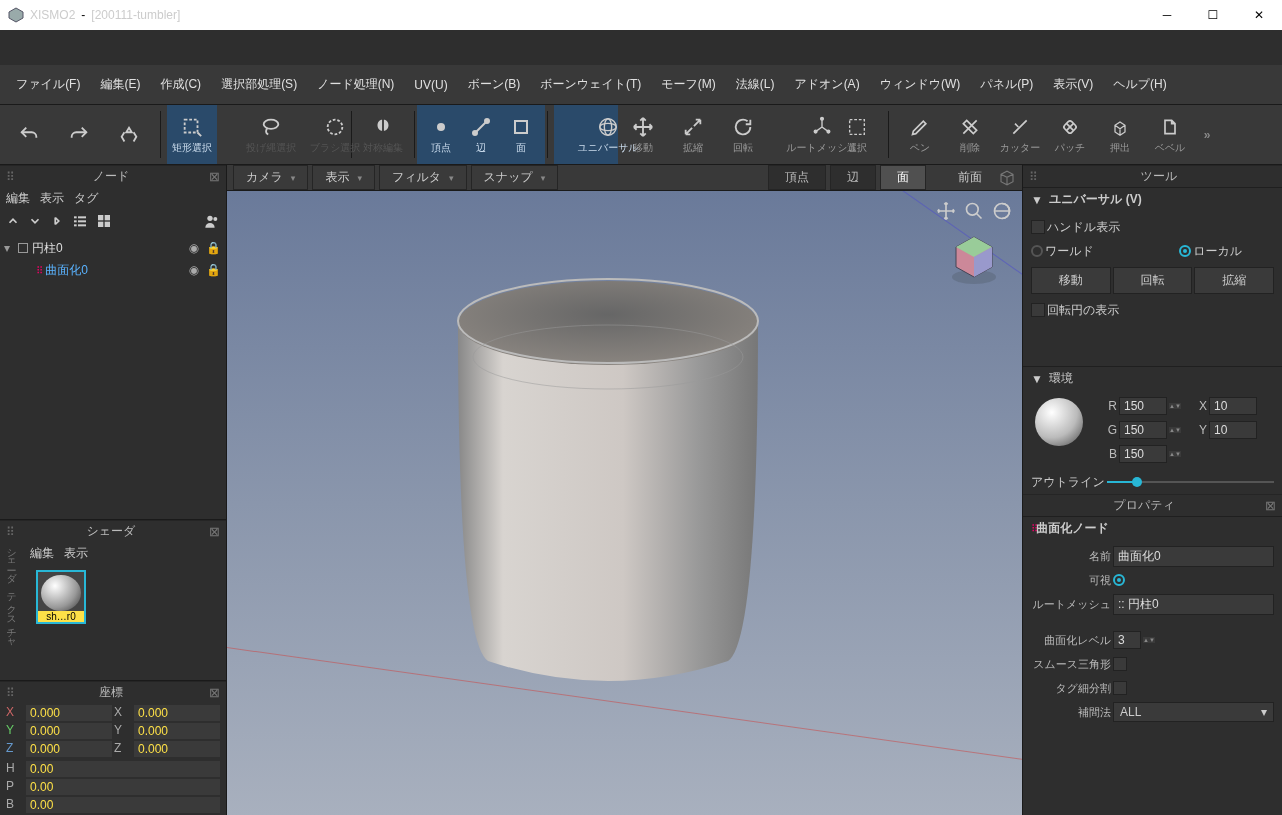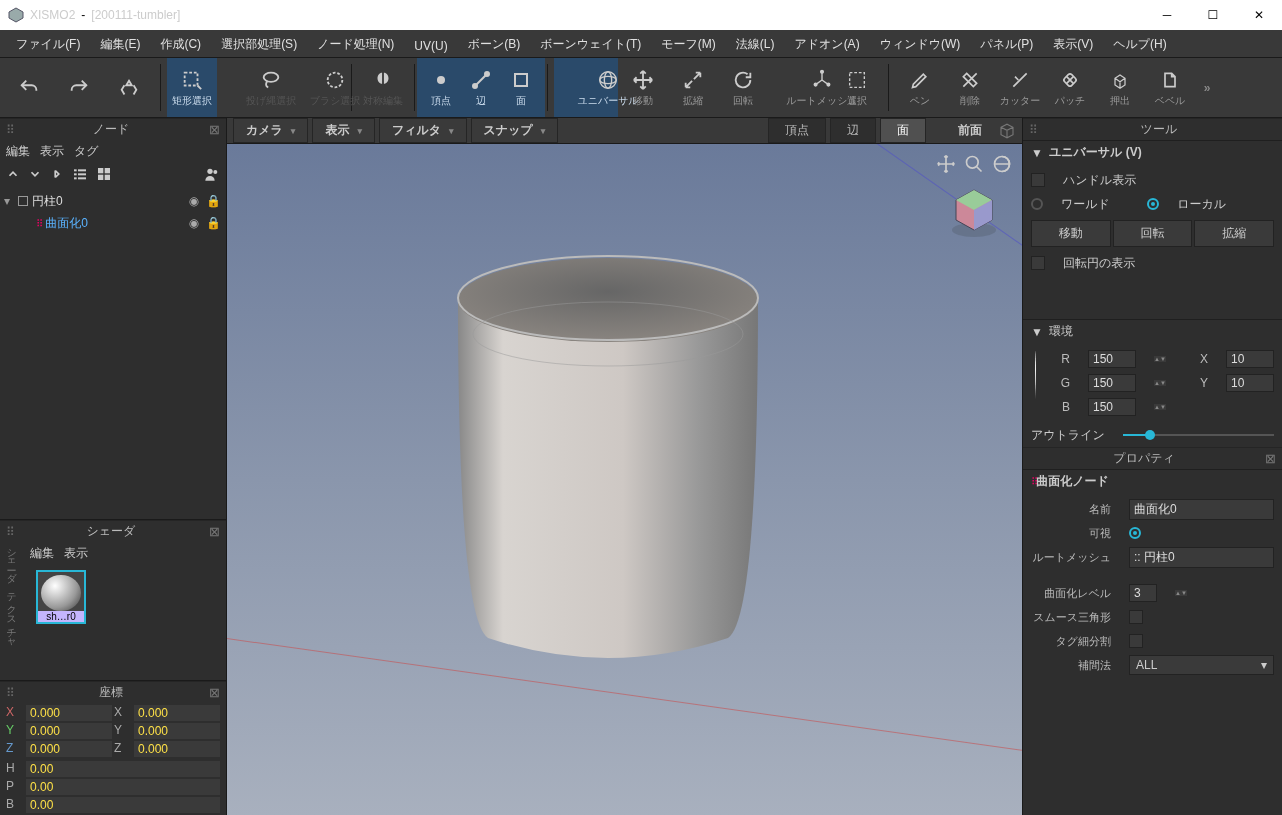--- a/index.html
+++ b/index.html
@@ -2,21 +2,21 @@
 <html><head>
 <meta charset="utf-8">
 <style>
 * { margin:0; padding:0; box-sizing:border-box; font-family:"Meiryo UI","Yu Gothic UI",sans-serif; font-size:12px; color:#ccc; user-select:none; }
 body { background:#2e2e2e; width:1282px; height:815px; overflow:hidden; display:flex; flex-direction:column; }
 .titlebar { height:30px; background:#fff; display:flex; align-items:center; padding:0 0 0 8px; }
 .titlebar .title { color:#000; flex:1; display:flex; align-items:center; gap:6px; }
 .titlebar .title svg { flex-shrink:0; }
 .winbtns { display:flex; }
 .winbtn { width:46px; height:30px; display:flex; align-items:center; justify-content:center; color:#000; }
-.menubar { height:28px; background:#393939; display:flex; align-items:flex-end; padding:0 8px; gap:4px; border-bottom:1px solid #1a1a1a;}
+.menubar { height:40px; background:#393939; display:flex; align-items:center; padding:0 8px; gap:4px; border-bottom:1px solid #1a1a1a;margin-top:35px;}
 .menuitem { padding:4px 8px; color:#e0e0e0; cursor:pointer; text-decoration:underline; text-decoration-color:transparent;}
 .toolbar { height:60px; background:#393939; display:flex; align-items:stretch; border-bottom:1px solid #1a1a1a; overflow:hidden;}
 .tbgroup { display:flex; align-items:stretch; padding:0 4px;justify-content:center; }
 .tbbtn { width:50px; display:flex; flex-direction:column; align-items:center; justify-content:center; gap:2px; color:#ccc; position:relative;}
 .tbbtn .ico { width:24px; height:24px; display:flex; align-items:center; justify-content:center; color:#888;}
 .tbbtn .lbl { font-size:10px; color:#999; white-space:nowrap;}
 .tbbtn.active { background:#2a4a6a; }
 .tbbtn.active .ico { color:#5ab3ff; }
 .tbbtn.active .lbl { color:#cde; }
 .tbbtn.wide { width:64px;padding-left:44px; }
@@ -39,41 +39,41 @@
 .treerow .indent { width:12px; }
 .treerow .arrow { width:10px; color:#999;}
 .treerow .cube { width:10px; height:10px; border:1px solid #999;}
 .treerow .lbl { flex:1; color:#ddd;}
 .treerow .eye { width:16px; text-align:center; color:#aaa;}
 .treerow .lock { width:16px; text-align:center; color:#555;}
 .treerow.sel .lbl { color:#5ab3ff; }
 .shaderpanel { border-top:1px solid #1a1a1a;}
 .shaderthumb { width:50px; height:54px; margin:6px; border:2px solid #28b7d6; background:#444; display:flex; flex-direction:column; align-items:center;}
 .shaderthumb .ball { width:40px; height:40px; border-radius:50%; background:radial-gradient(circle at 35% 30%, #fff, #999 60%, #333); margin-top:3px;}
-.shaderthumb .lbl { font-size:10px; background:#c4b5fd; color:#000; width:100%; text-align:center; height:12px; line-height:12px; overflow:hidden;}
+.shaderthumb .lbl { font-size:10px; background:#fde047; color:#000; width:100%; text-align:center; height:12px; line-height:12px; overflow:hidden;}
 .coordpanel { border-top:1px solid #1a1a1a;}
 .coordgrid { display:grid; grid-template-columns:18px 1fr 18px 1fr; gap:2px; padding:2px 6px;}
 .coordgrid .ax { color:#c66;} .coordgrid .ax.y{color:#6c6;} .coordgrid .ax.z{color:#69c;} .coordgrid .ax.n{color:#aaa;}
 .coordgrid .val { background:#3a3a3a; padding:1px 4px; color:#fde047;}
 .viewtoolbar { height:26px; background:#393939; display:flex; align-items:center; padding:0 6px; gap:4px; border-bottom:1px solid #1a1a1a;}
-.vtbtn { padding:3px 12px; background:#3a3a3a; color:#ccc; border:1px solid #252525; display:flex; align-items:center; gap:4px;font-weight:bold;}
+.vtbtn { padding:3px 12px; background:#3a3a3a; color:#ccc; border:1px solid #252525; display:flex; align-items:center; gap:4px;}
 .vtbtn.dd::after { content:"▾"; font-size:9px; color:#888; margin-left:4px;}
 .vtflex { flex:1; }
 .vttab { padding:3px 16px; background:#2e2e2e; color:#bbb; border:1px solid #252525;}
 .vttab.active { background:#505050; color:#fff;}
 .viewport { flex:1; position:relative; background:linear-gradient(#6a7a9a 0%, #8a96ac 50%, #a8b0be 100%); overflow:hidden;}
 .axis-x { position:absolute; height:1px; width:200%; background:rgba(200,80,80,.6); top:82%; left:-50%; transform:rotate(8deg);}
 .axis-z { position:absolute; height:1px; width:200%; background:rgba(80,80,200,.6); top:40%; left:30%; transform:rotate(35deg);}
 .tumbler { position:absolute; left:50%; top:50%; transform:translate(-55%,-55%);}
 .viewicons { position:absolute; top:10px; right:10px; display:flex; gap:8px; color:#44506a;}
 .navcube { position:absolute; top:40px; right:20px; width:56px; height:56px; }
 .rp-hdr { height:24px; display:flex; align-items:center; padding:0 8px; background:#2e2e2e; border-top:1px solid #1f1f1f;}
 .rp-hdr .arrow { margin-right:6px; color:#ccc;}
 .rp-body { padding:4px 8px; }
-.rp-row { display:flex; align-items:center; height:24px; gap:18px;}
+.rp-row { display:flex; align-items:center; height:24px; gap:2px;}
 .rp-chk { width:14px; height:14px; background:#3a3a3a; border:1px solid #222;}
 .rp-radio { width:12px; height:12px; border-radius:50%; border:2px solid #555; display:inline-block; position:relative;}
 .rp-radio.on { border-color:#28b7d6;} .rp-radio.on::after{content:"";position:absolute;inset:2px;border-radius:50%;background:#28b7d6;}
 .rp-btnrow { display:flex; gap:2px; margin:4px 0;}
 .rp-btn { flex:1; text-align:center; padding:4px 0; background:#3a3a3a; border:1px solid #222;}
 .rp-label { width:80px; text-align:right; color:#bbb; font-size:11px;}
 .rp-label2 { width:24px; text-align:right; color:#bbb;}
 .rp-input { background:#3a3a3a; border:1px solid #222; padding:1px 4px; color:#ddd; width:48px;}
 .rp-spin { width:12px; display:flex; flex-direction:column; font-size:6px; color:#888; line-height:6px; text-align:center; background:#3a3a3a;}
 .rp-select { background:#3a3a3a; border:1px solid #222; padding:2px 6px; color:#ddd; flex:1; display:flex; justify-content:space-between;}

